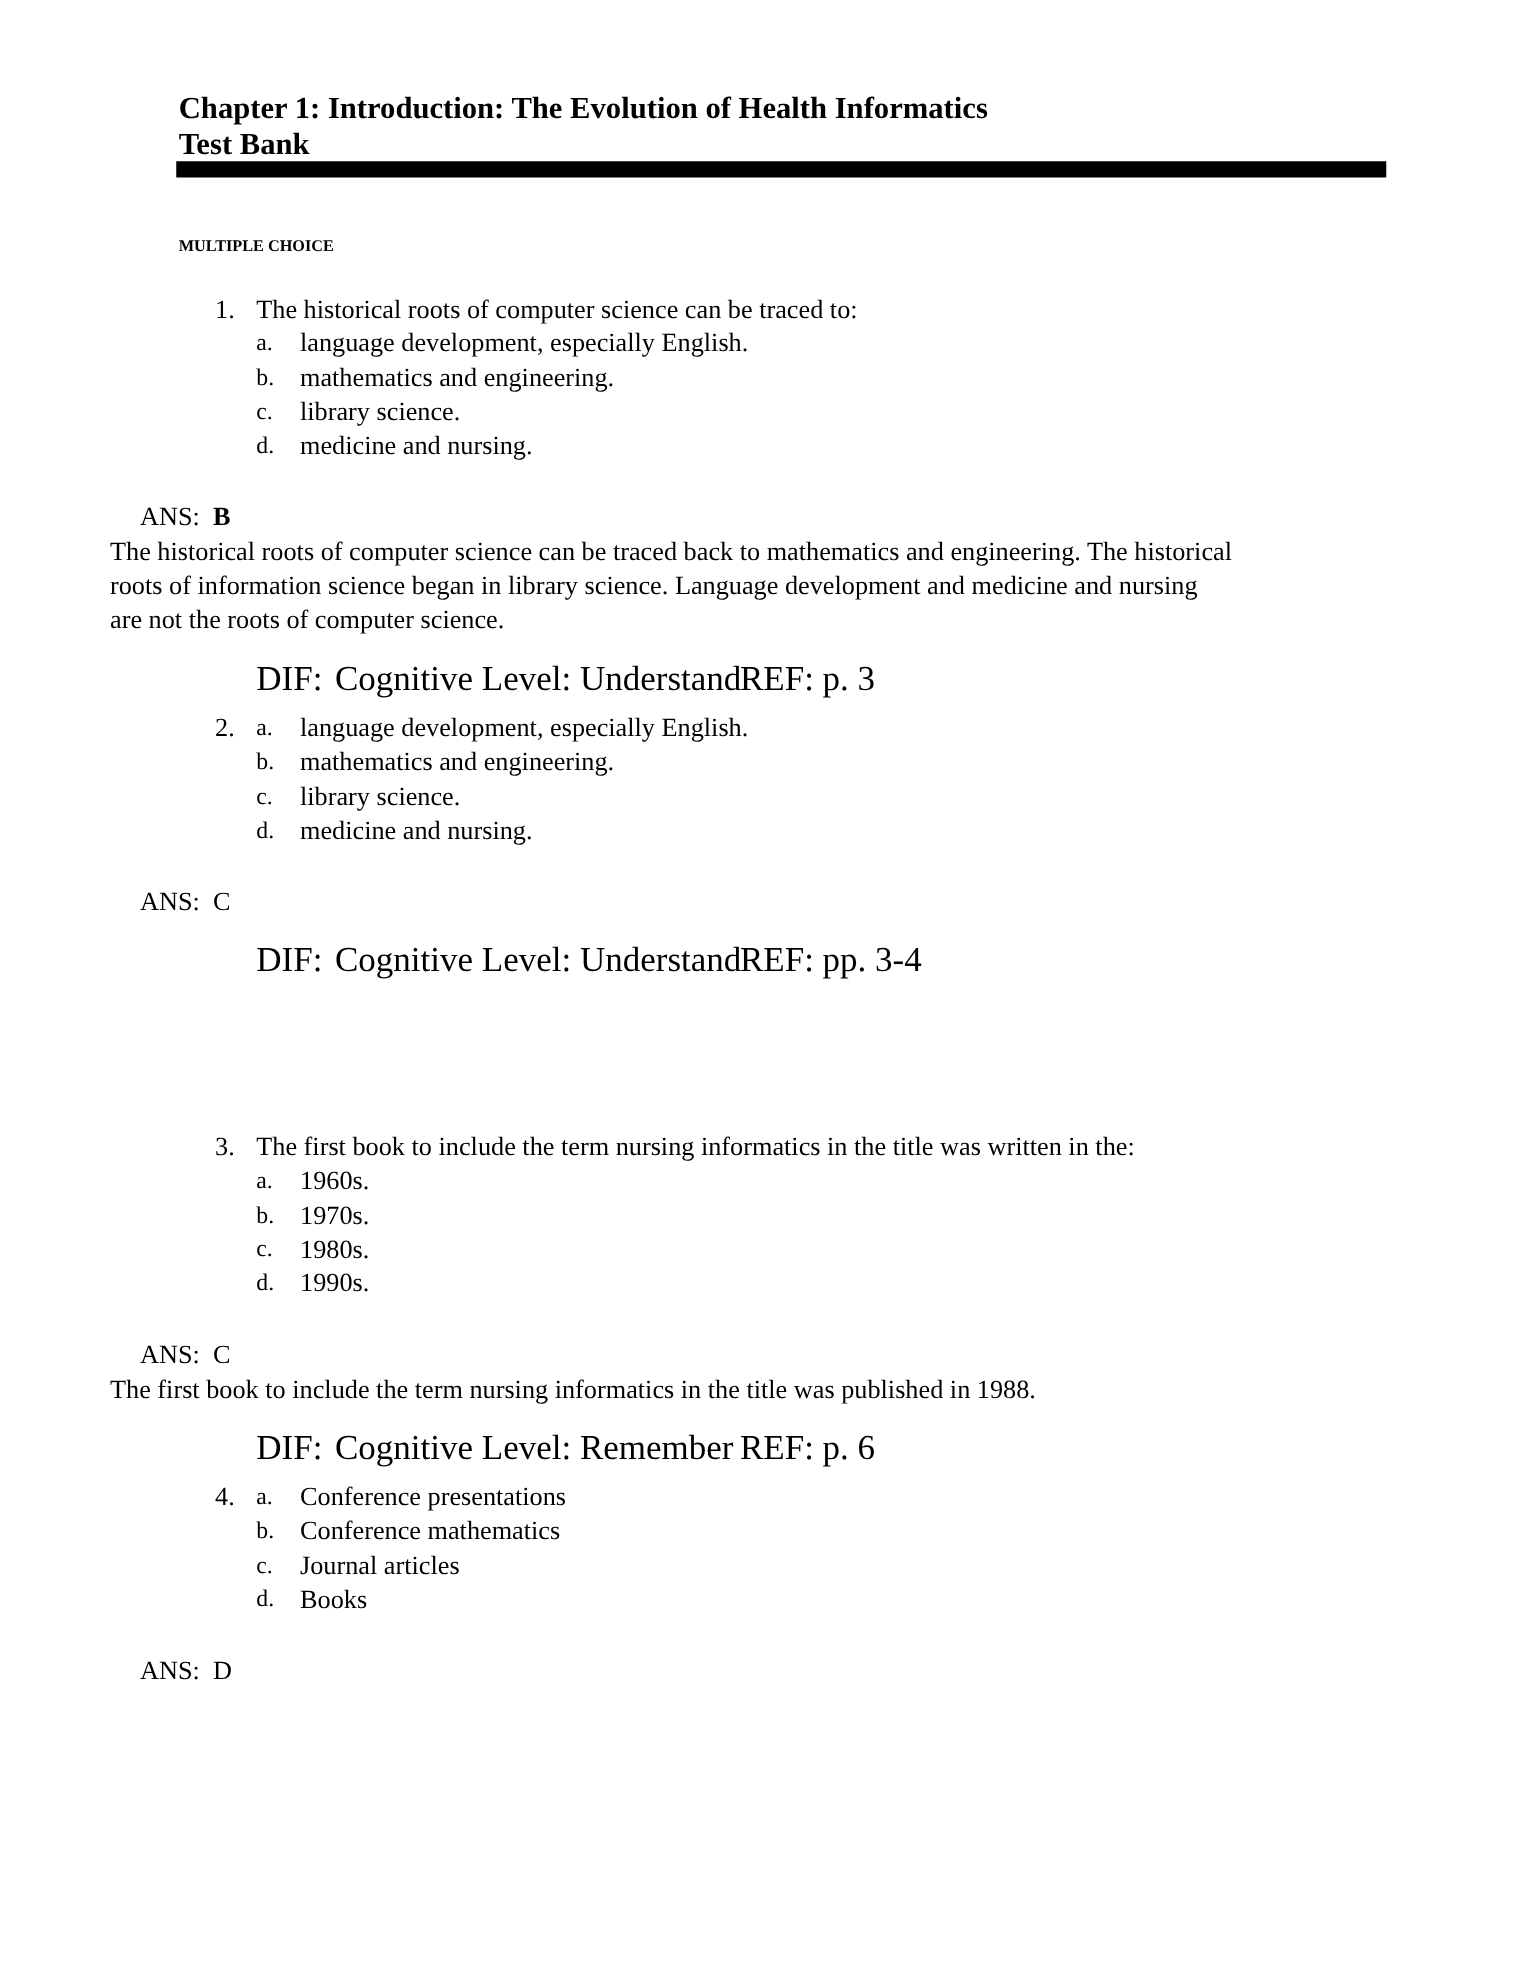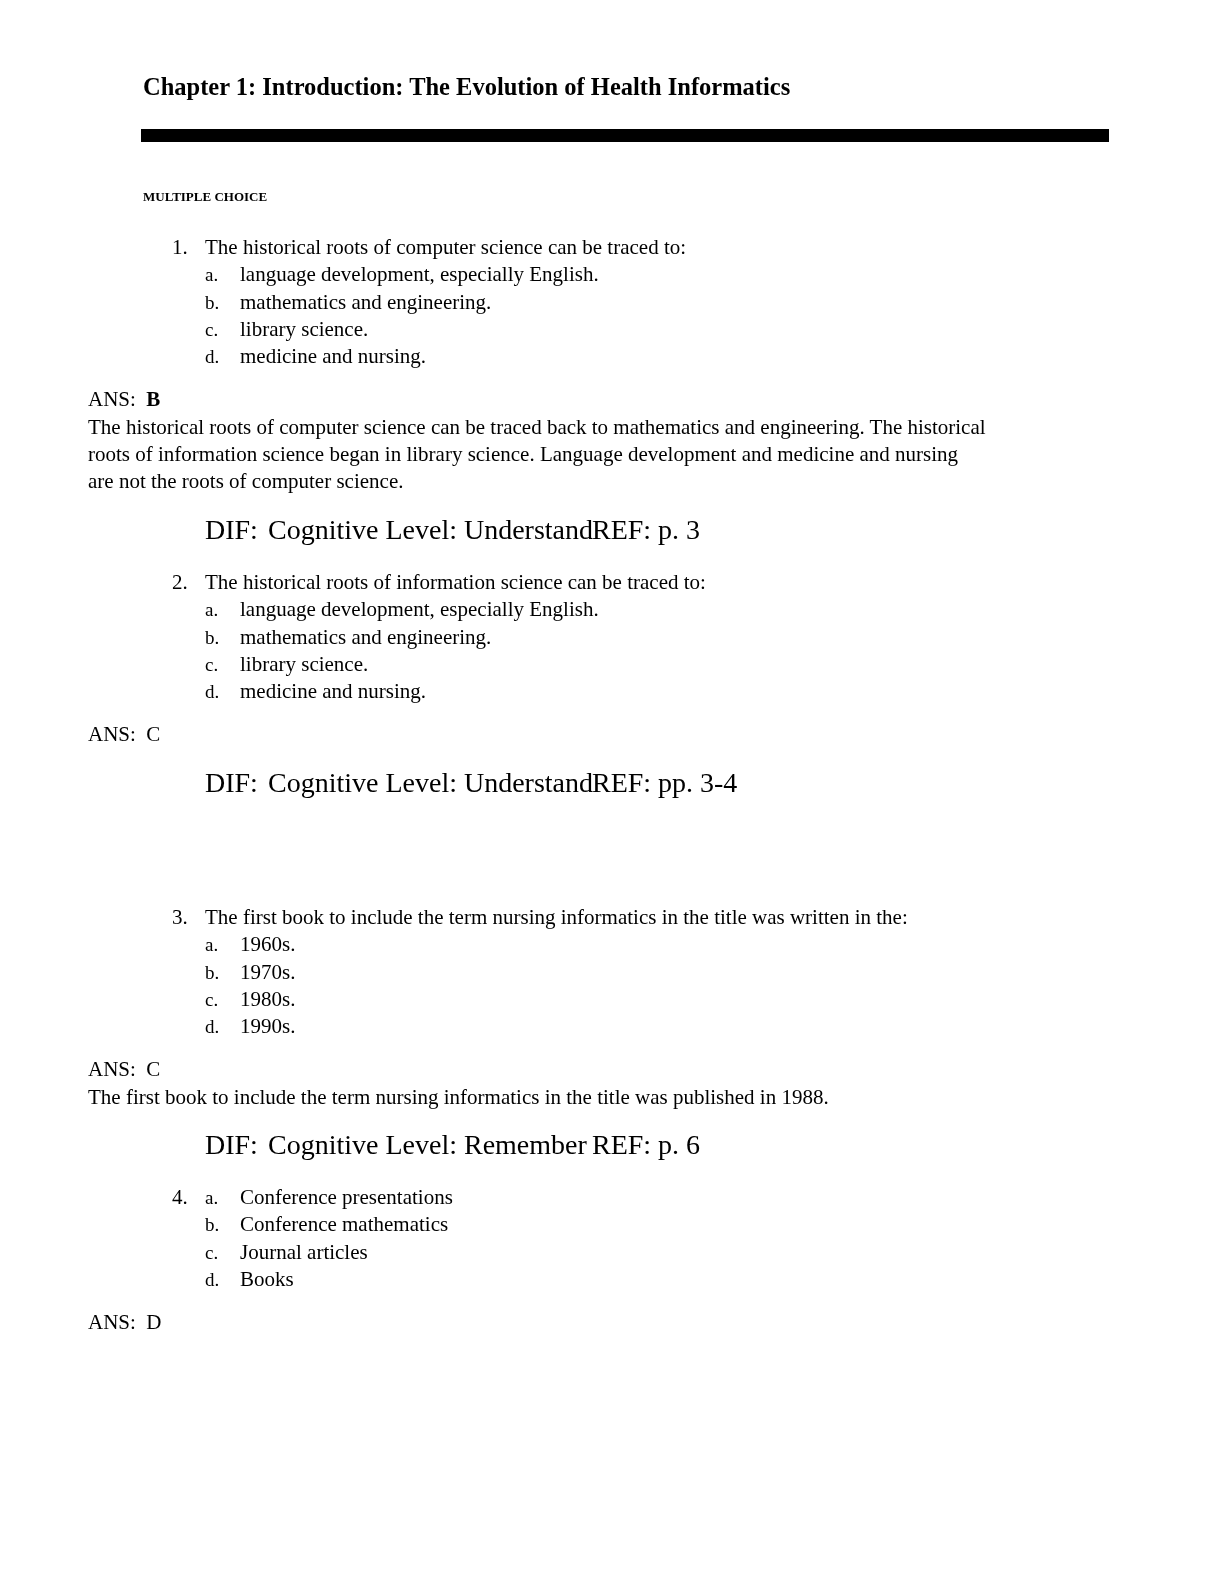--- a/index.html
+++ b/index.html
@@ -7,51 +7,52 @@
          font-family: "Liberation Serif", "DejaVu Serif", serif; color: #000; }
   .page { position: absolute; left: 0; top: 0; width: 1224px; height: 1584px; }
   .title { position: absolute; left: 143px; top: 72px; font-weight: bold; font-size: 24.5px; line-height: 29px; }
   .rule { position: absolute; left: 141px; top: 129px; width: 968px; height: 13px; background: #000; }
   .section { position: absolute; left: 143px; top: 186px; font-weight: bold; font-size: 13px; line-height: 22px; }
   .q { position: absolute; left: 0; width: 1224px; font-size: 21px; line-height: 27.3px; }
   .qrow { position: relative; padding-left: 205px; }
   .qnum { position: absolute; left: 172px; }
   .opt { position: relative; padding-left: 240px; }
   .optl { position: absolute; left: 205px; font-size: 19px; }
-  .ans { padding-left: 88px; margin-top: 16px; }
+  .ans { padding-left: 112px; margin-top: 30px; }
   .ans b { font-weight: bold; }
   .rat { padding-left: 88px; width: 900px; }
   .dif { position: relative; padding-left: 205px; margin-top: 20px; font-size: 28px; }
   .dif .lvl { position: absolute; left: 268px; }
   .dif .ref { position: absolute; left: 592px; }
   .dif .refv { position: absolute; left: 658px; }
 </style>
 </head>
 <body>
 
 <div class="page">
   <div class="title">
     <div>Chapter 1: Introduction: The Evolution of Health Informatics</div>
+    <div>Test Bank</div>
   </div>
   <div class="rule"></div>
   <div class="section">MULTIPLE CHOICE</div>
 
   <div class="q" style="top:234px">
     <div class="qrow"><span class="qnum">1.</span><span>The historical roots of computer science can be traced to:</span></div>
     <div class="opt"><span class="optl">a.</span><span>language development, especially English.</span></div>
     <div class="opt"><span class="optl">b.</span><span>mathematics and engineering.</span></div>
     <div class="opt"><span class="optl">c.</span><span>library science.</span></div>
     <div class="opt"><span class="optl">d.</span><span>medicine and nursing.</span></div>
     <div class="ans"><span>ANS:</span>&nbsp;&nbsp;<b>B</b></div>
     <div class="rat">The historical roots of computer science can be traced back to mathematics and engineering. The historical roots of information science began in library science. Language development and medicine and nursing are not the roots of computer science.</div>
     <div class="dif"><span>DIF:</span><span class="lvl">Cognitive Level: Understand</span><span class="ref">REF:</span><span class="refv">p. 3</span></div>
   </div>
 
   <div class="q" style="top:569px">
-    <div class="qrow"><span class="qnum">2.</span><span>The historical roots of information science can be traced to:</span></div>
+    <div class="qrow"><span class="qnum">2.</span></div>
     <div class="opt"><span class="optl">a.</span><span>language development, especially English.</span></div>
     <div class="opt"><span class="optl">b.</span><span>mathematics and engineering.</span></div>
     <div class="opt"><span class="optl">c.</span><span>library science.</span></div>
     <div class="opt"><span class="optl">d.</span><span>medicine and nursing.</span></div>
     <div class="ans"><span>ANS:</span>&nbsp;&nbsp;<span>C</span></div>
     <div class="dif"><span>DIF:</span><span class="lvl">Cognitive Level: Understand</span><span class="ref">REF:</span><span class="refv">pp. 3-4</span></div>
   </div>
 
   <div class="q" style="top:904px">
     <div class="qrow"><span class="qnum">3.</span><span>The first book to include the term nursing informatics in the title was written in the:</span></div>

